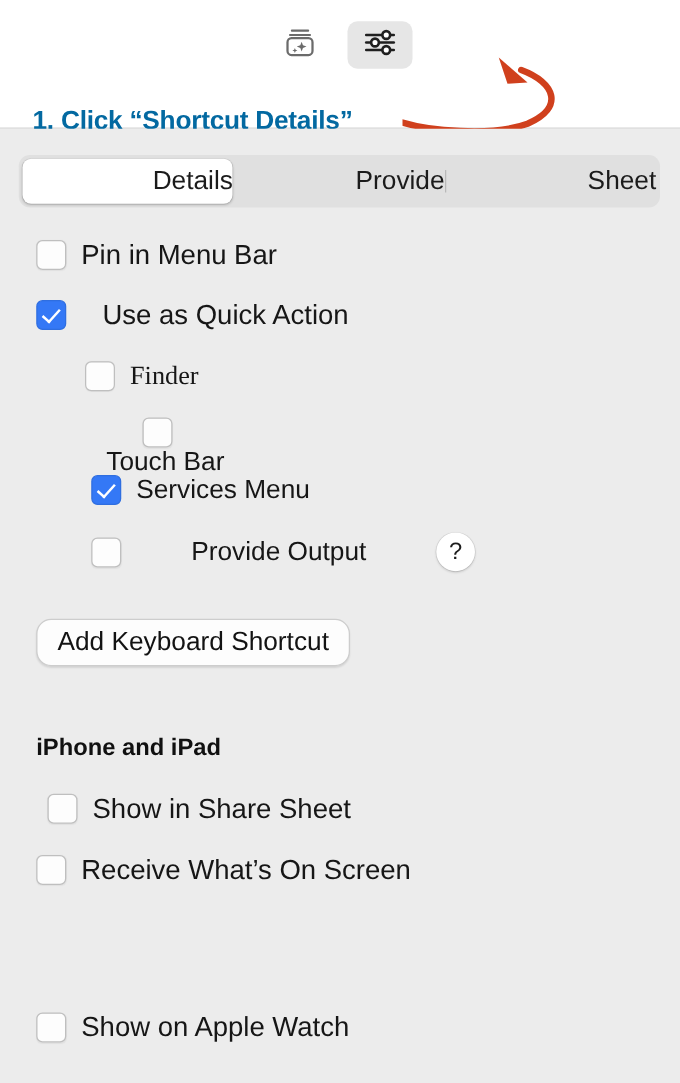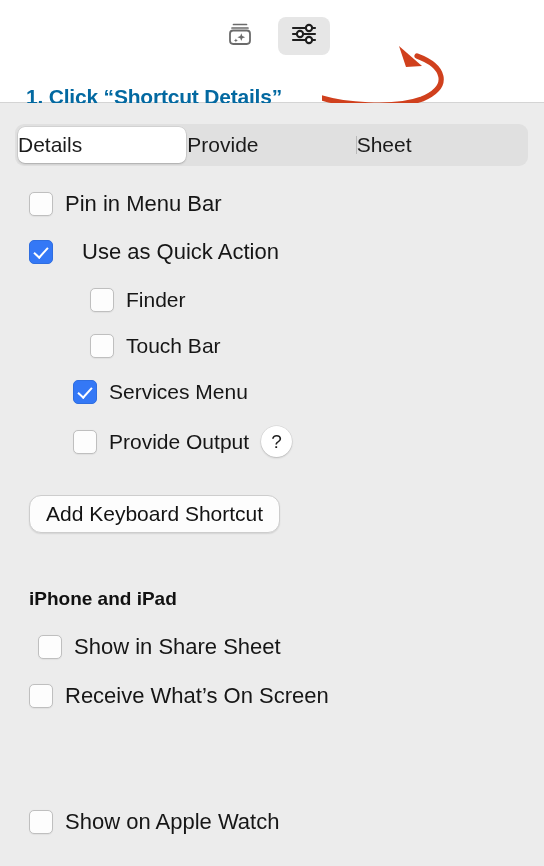--- a/index.html
+++ b/index.html
@@ -104,21 +104,21 @@
     display: flex;
     align-items: center;
     box-sizing: border-box;
     padding: 3px;
   }
   .seg {
     flex: 1;
     height: 36px;
     display: flex;
     align-items: center;
-    justify-content: flex-start;
+    justify-content: flex-end;
     font-size: 21px;
     color: #1b1b1b;
     border-radius: 7px;
     position: relative;
   }
   .seg.active {
     background: #ffffff;
     box-shadow: 0 0 0 0.5px rgba(0,0,0,0.10), 0 1px 2px rgba(0,0,0,0.20);
   }
   .seg-div {
@@ -278,36 +278,36 @@
   <div class="row" style="left:29px; top:88px;">
     <span class="cb off"></span>
     <span class="row-label">Pin in Menu Bar</span>
   </div>
 
   <div class="row" style="left:29px; top:136px;gap:17px;">
     <span class="cb on"></span>
     <span class="row-label">Use as Quick Action</span>
   </div>
 
-  <div class="row sub" style="left:46px; top:185px;">
+  <div class="row sub" style="left:24px; top:185px;font-family:Liberation Serif, serif;">
     <span class="cb off"></span>
     <span class="row-label">Finder</span>
   </div>
 
-  <div class="row sub" style="left:46px; top:231px;">
+  <div class="row sub" style="left:29px; top:231px;flex-direction:column;">
     <span class="cb off"></span>
     <span class="row-label">Touch Bar</span>
   </div>
 
   <div class="row sub" style="left:29px; top:277px;">
     <span class="cb on"></span>
     <span class="row-label">Services Menu</span>
   </div>
 
-  <div class="row sub" style="left:29px; top:323px;">
+  <div class="row sub" style="left:29px; top:323px;gap:44px;">
     <span class="cb off"></span>
     <span class="row-label">Provide Output</span>
     <span class="help-btn">?</span>
   </div>
 
   <div class="btn">
     <span>Add Keyboard Shortcut</span>
   </div>
 
   <div class="section-head" style="top:485px;">iPhone and iPad</div>

